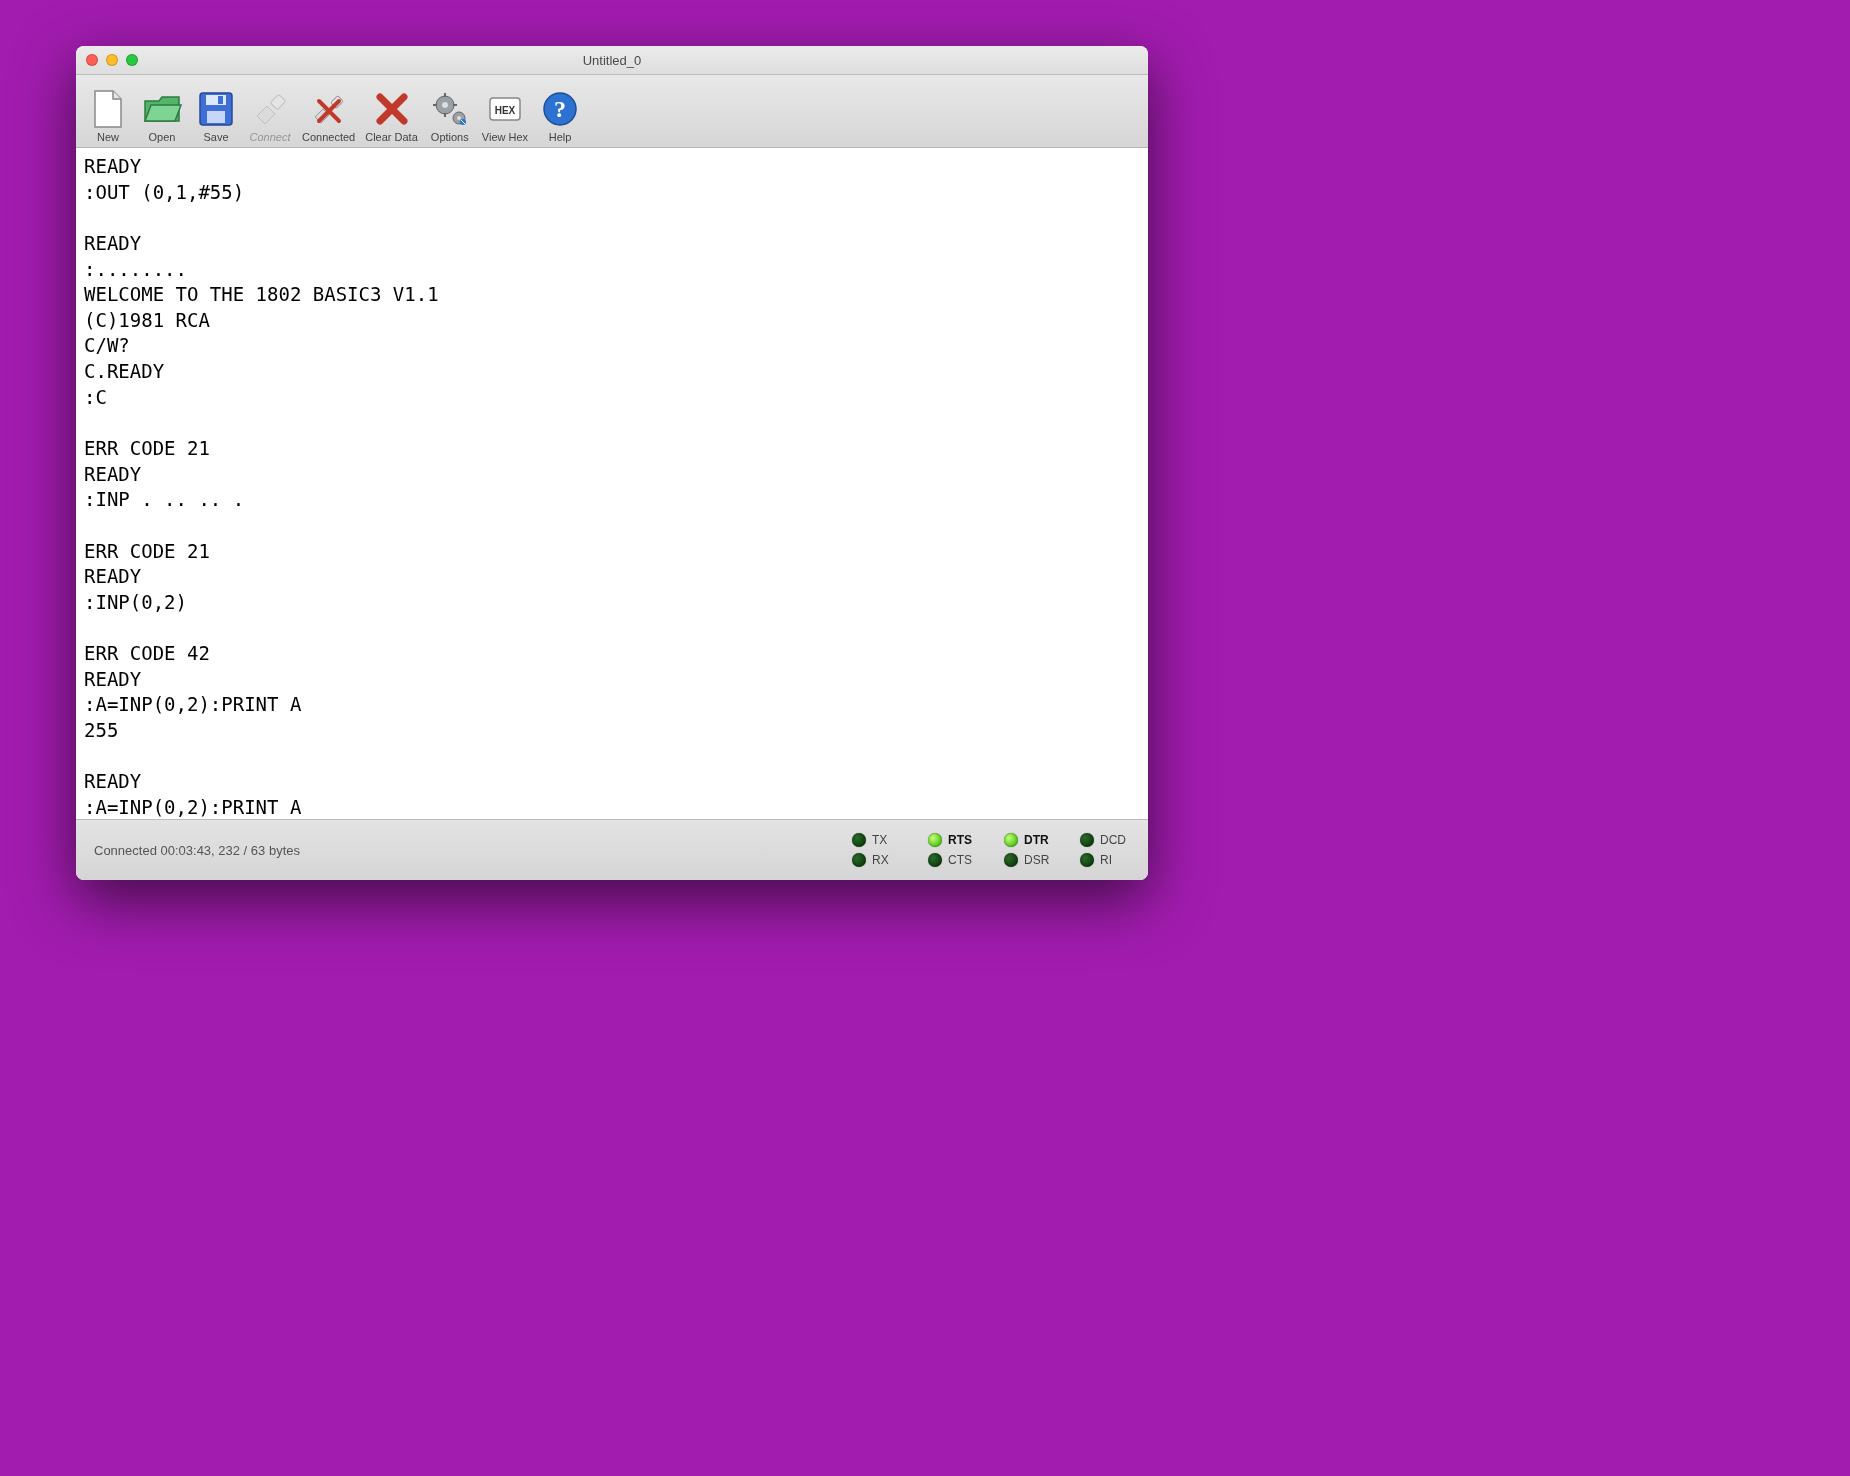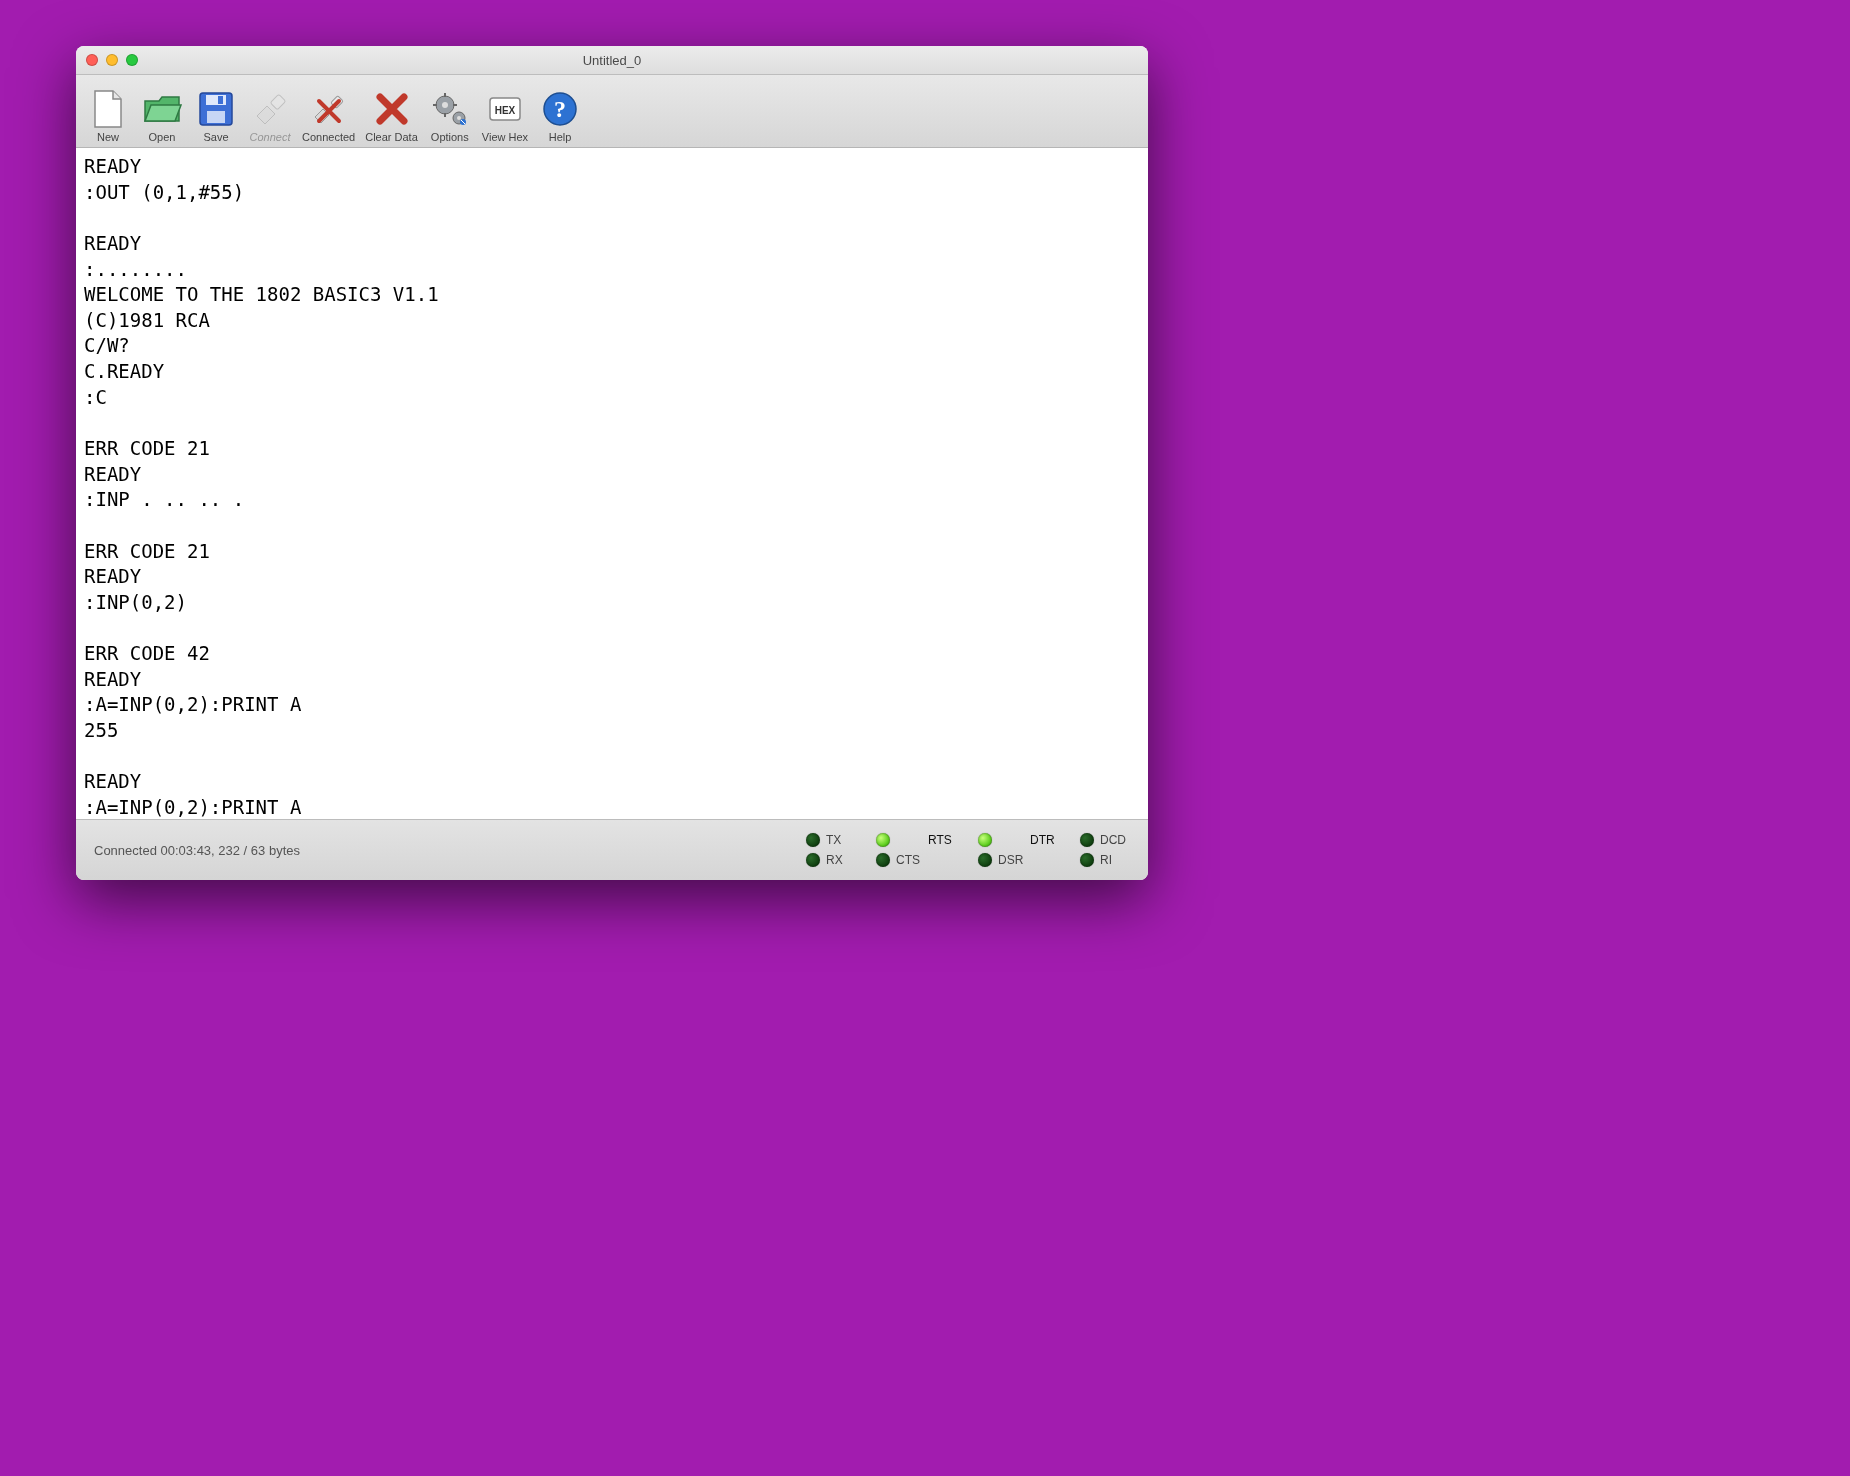--- a/index.html
+++ b/index.html
@@ -14,28 +14,28 @@
   .title{position:absolute;left:0;right:0;text-align:center;font-size:13px;color:#4a4a4a;pointer-events:none;}
   .toolbar{height:68px;background:linear-gradient(#e8e8e8,#d6d6d6);border-bottom:1px solid #b5b5b5;display:flex;align-items:flex-end;padding:0 6px 4px 6px;gap:2px;}
   .tbtn{display:flex;flex-direction:column;align-items:center;justify-content:flex-end;min-width:44px;padding:0 4px;cursor:pointer;margin-top:31px;}
   .tbtn.disabled{opacity:0.45;cursor:default;font-style:italic;}
   .tbtn .ic{width:40px;height:40px;display:flex;align-items:center;justify-content:center;}
   .tbtn .lbl{font-size:11px;color:#444;margin-top:2px;white-space:nowrap;}
   .terminal{flex:1;background:#fff;padding:6px 8px 2px 8px;font-family:"Menlo","Consolas",monospace;font-size:19px;line-height:1.35;color:#000;white-space:pre;overflow:hidden;}
   .cursor{display:inline-block;width:1px;height:16px;background:#000;vertical-align:text-bottom;margin-left:1px;}
   .statusbar{height:60px;background:linear-gradient(#e3e3e3,#d5d5d5);border-top:1px solid #bcbcbc;display:flex;align-items:center;padding:0 18px;font-size:13px;color:#555;}
   .statusleft{flex:1;display:flex;flex-direction:column;gap:4px;}
-  .leds{display:flex;gap:20px;}
+  .leds{display:flex;gap:26px;}
   .ledcol{display:flex;flex-direction:column;gap:6px;}
   .ledrow{display:flex;align-items:center;gap:6px;}
   .led{width:14px;height:14px;border-radius:50%;box-shadow:inset 0 0 2px rgba(0,0,0,0.5),0 0 1px rgba(0,0,0,0.4);}
   .led.off{background:radial-gradient(circle at 35% 35%,#2a6b2a,#0e3d0e 70%);}
   .led.on{background:radial-gradient(circle at 35% 35%,#c6ff7a,#5fcf1f 60%,#2f8f0f);}
   .ledlbl{font-size:12px;color:#444;min-width:30px;}
-  .ledlbl.bold{font-weight:400;color:#111;margin-left:32px;}
+  .ledlbl.bold{font-weight:700;color:#111;}
 </style>
 </head>
 <body>
 
 <div class="desktop">
   <div class="window">
 
     <div class="titlebar">
       <div class="traffic">
         <div class="tl close"></div>

